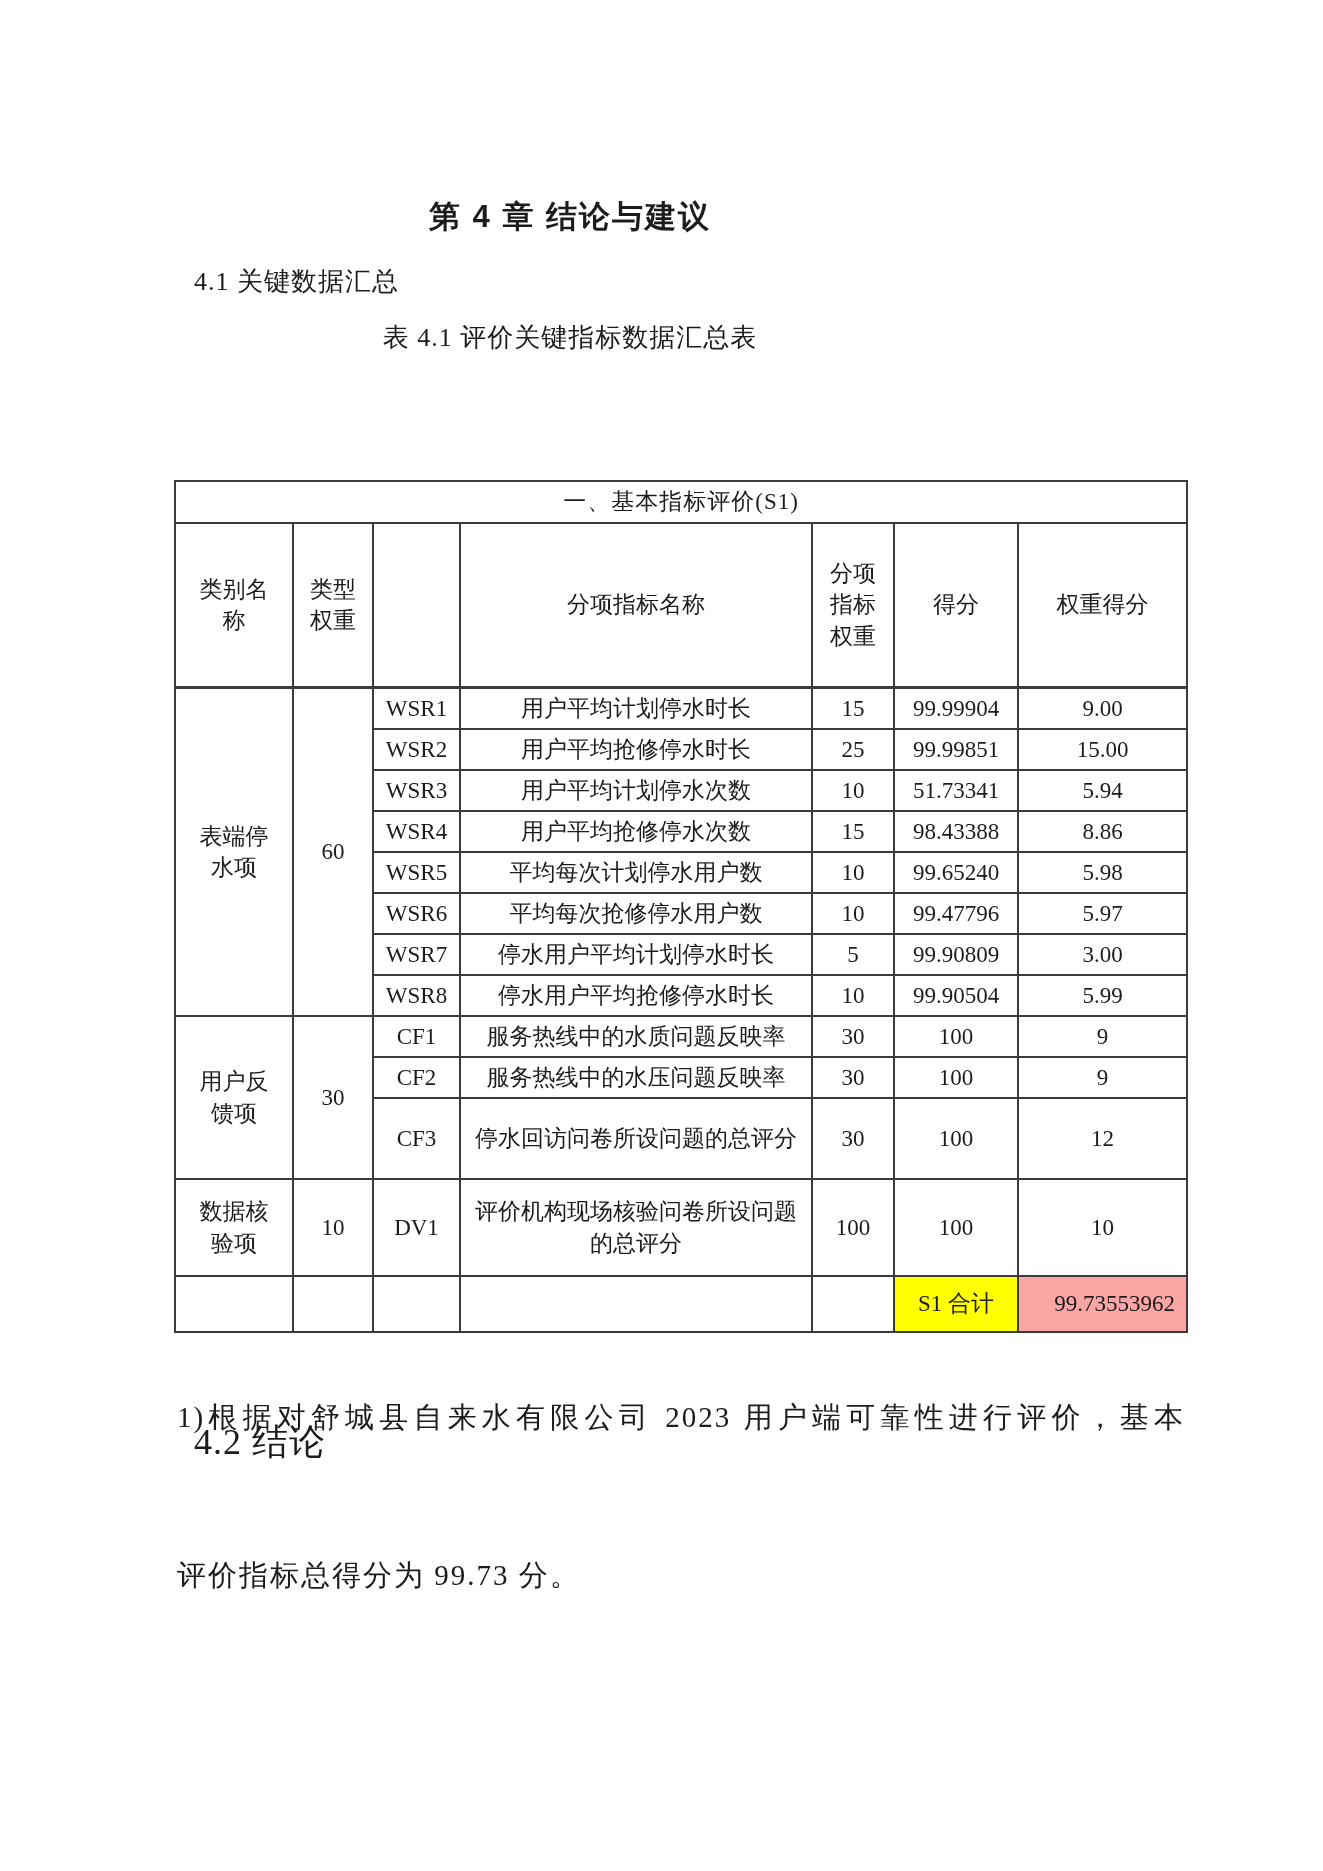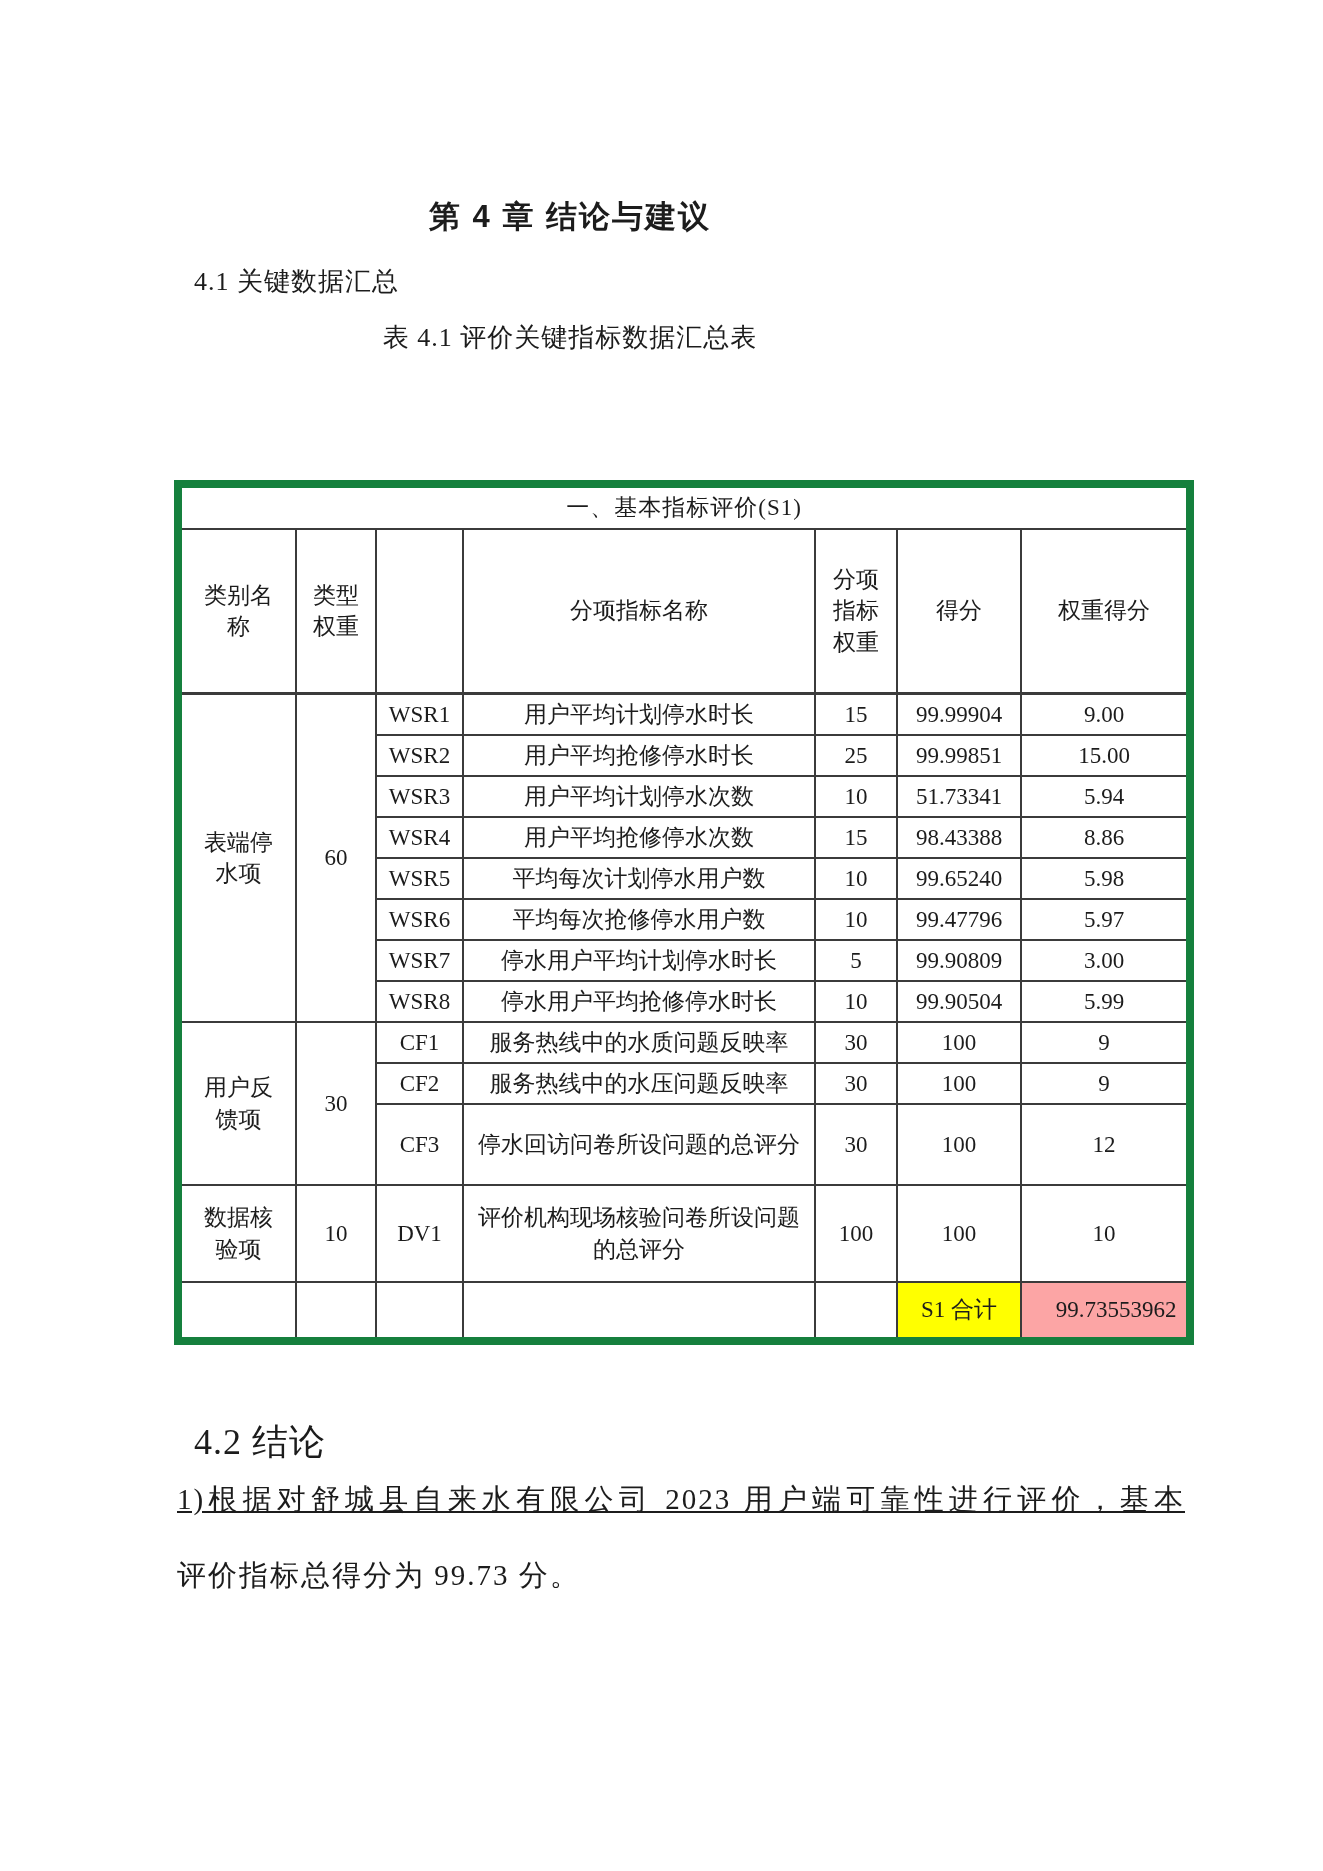--- a/index.html
+++ b/index.html
@@ -20,21 +20,21 @@
   .sec41{top:264px;}
   .sec42{top:1418px;font-size:36px;}
   .table-caption{
     position:absolute;top:320px;left:175px;width:790px;
     text-align:center;font-size:26px;letter-spacing:1px;
   }
   table.summary{
     position:absolute;left:174px;top:480px;
     border-collapse:collapse;table-layout:fixed;
     width:1012px;
-    border:8px solid #15803d;
+    border:2px solid #15803d;
     font-size:23px;
   }
   table.summary td{
     border:2px solid #3b3b3b;
     text-align:center;vertical-align:middle;
     padding:0 4px;line-height:1.35;
     overflow:hidden;
   }
   td.banner{
     height:40px;border-bottom:3px solid #3b3b3b;
@@ -44,21 +44,21 @@
   tr.r40 td{height:39px;}
   tr.r80 td{height:79px;}
   tr.r56 td{height:54px;}
   .hpad2{padding:0 15px !important;}
   .hpad3{padding:8px 16px !important;}
   td.yellow{background:#ffff00;}
   .para{
     position:absolute;left:177px;width:1008px;
     font-size:29px;letter-spacing:2px;
   }
-  .p1{top:1480px;text-align:justify;text-align-last:justify;text-decoration:underline;}
+  .p1{top:1398px;text-align:justify;text-align-last:justify;}
   .p2{top:1556px;}
 </style>
 </head>
 <body>
 
 <div class="chapter-title">第 4 章  结论与建议</div>
 <div class="sec-heading sec41">4.1 关键数据汇总</div>
 <div class="table-caption">表 4.1 评价关键指标数据汇总表</div>
 
 <table class="summary" id="summary-table">

